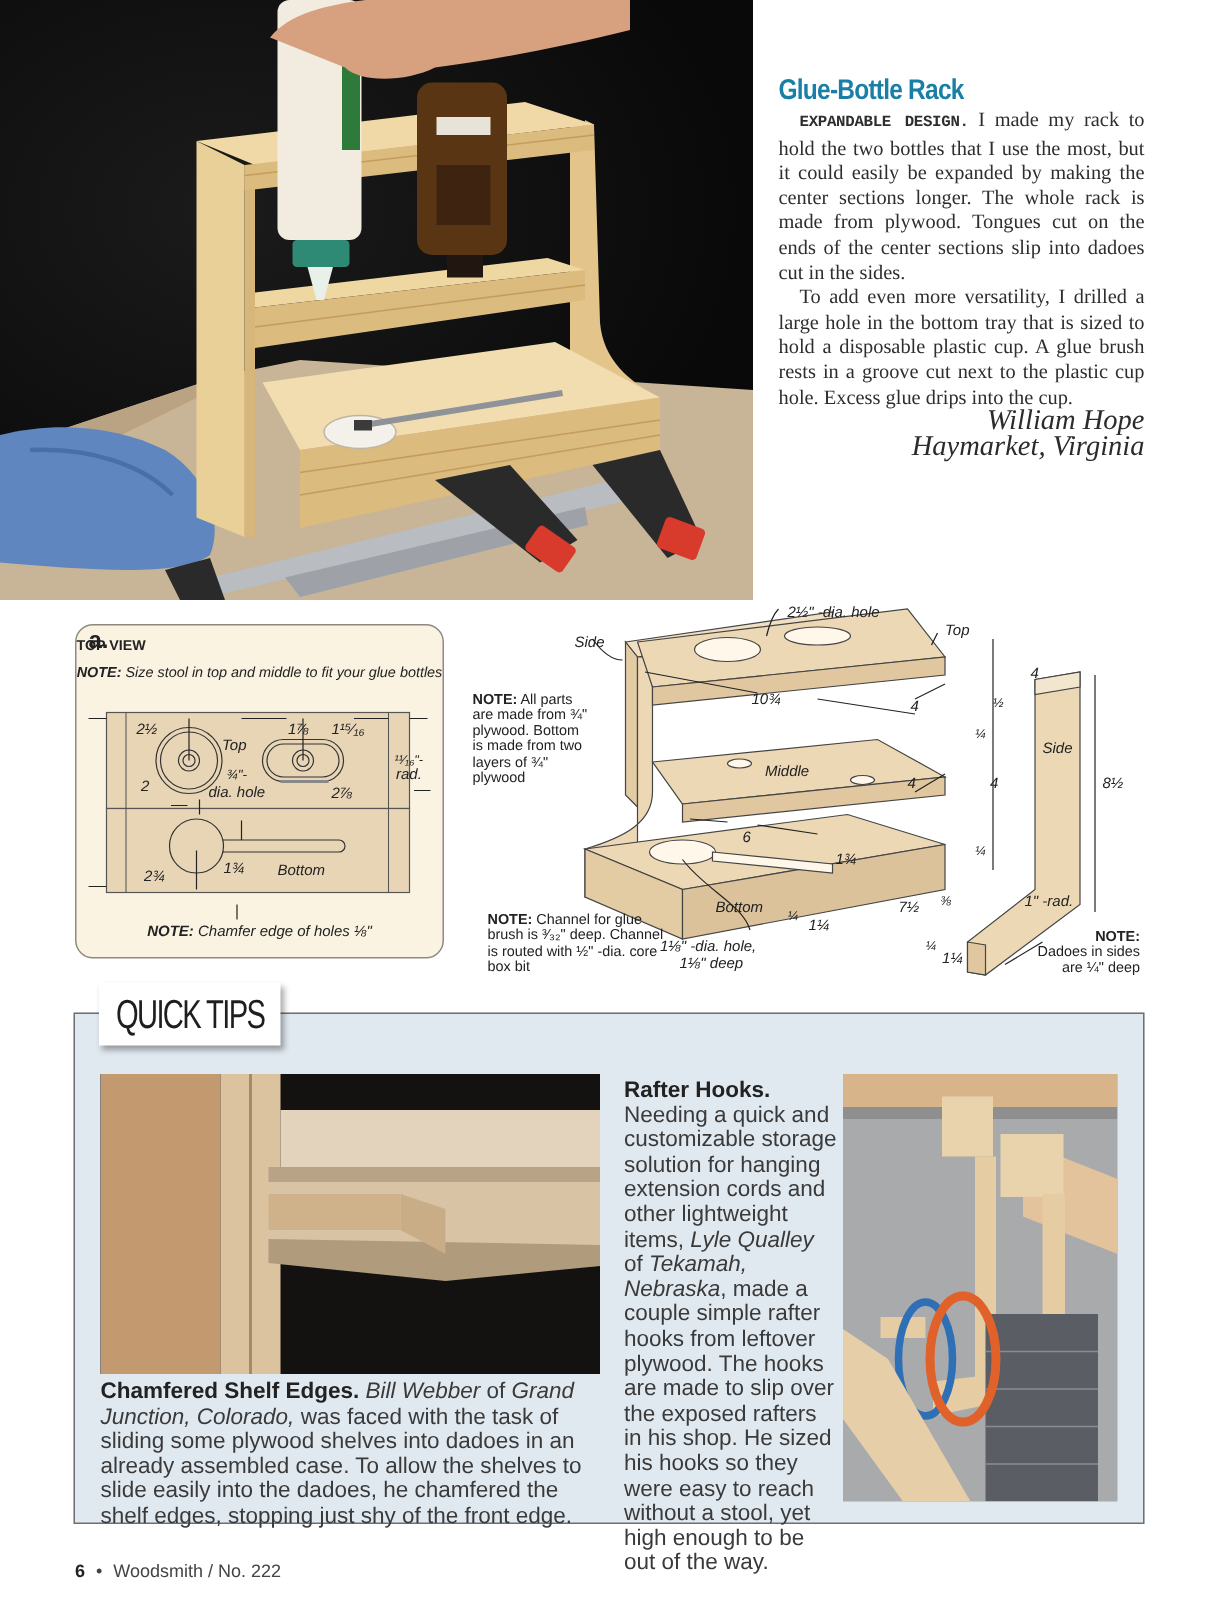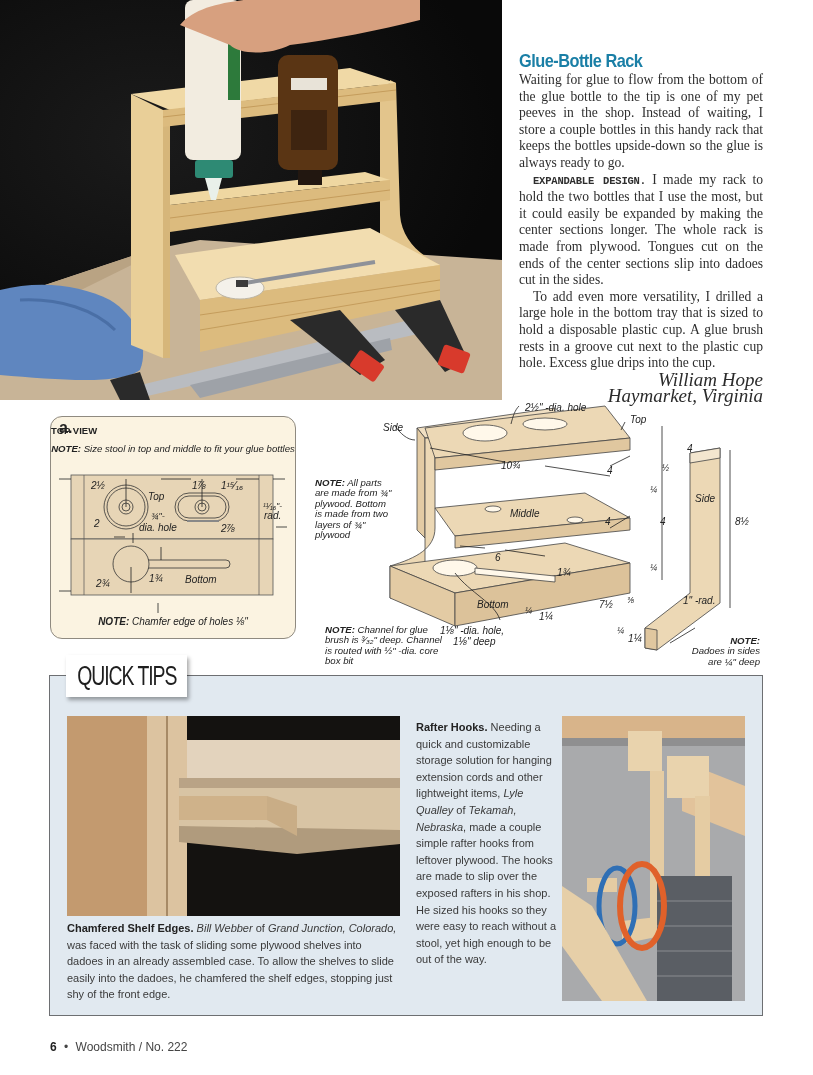--- a/index.html
+++ b/index.html
@@ -32,32 +32,32 @@
   .topview .note1 { position: absolute; left: 0; right: 0; top: 27px; text-align: center;
                     font-family: "Liberation Sans", sans-serif; font-style: italic; font-size: 9.6px;
                     line-height: 10.5px; color: #222; }
   .topview .note2 { position: absolute; left: 0; right: 0; top: 199px; text-align: center;
                     font-family: "Liberation Sans", sans-serif; font-style: italic; font-size: 10px; color: #222; }
   .topview svg { position: absolute; left: 0; top: 0; }
 
   
   .exploded { position: absolute; left: 305px; top: 398px; width: 470px; height: 260px; }
   .exploded svg { position: absolute; left: 0; top: 0; }
-  .dnote { position: absolute; font-family: "Liberation Sans", sans-serif; font-style: italic;
-           font-size: 9.6px; line-height: 10.4px; color: #222; margin-top: 16px; }
+  .dnote { position: absolute; font-family: "Liberation Sans", sans-serif; 
+           font-size: 9.6px; line-height: 10.4px; color: #222; }
   .dnote b { font-weight: bold; }
 
   
   .qt-box { position: absolute; left: 49px; top: 675px; width: 714px; height: 341px;
             background: #e1e9f0; border: 1px solid #6d6f72; }
   .qt-tab { position: absolute; left: 66px; top: 655px; width: 121px; height: 42px; background: #fff;
             box-shadow: 2px 3px 4px rgba(0,0,0,0.35); display: flex; align-items: center; justify-content: center; }
   .qt-tab span { font-family: "Liberation Sans", sans-serif; font-size: 27px; color: #1e1e1e;
                  letter-spacing: -1.5px; transform: scaleX(0.72); display: inline-block; white-space: nowrap; }
-  .qt-text { position: absolute; font-family: "Liberation Sans", sans-serif; font-size: 11px;
+  .qt-text { position: absolute; font-family: "Liberation Sans", sans-serif; font-size: 15px;
              line-height: 16.6px; color: #3a3a3a; }
   .qt-text b { color: #222; }
   .photo { position: absolute; overflow: hidden; }
 
   .footer { position: absolute; left: 50px; top: 1040px; font-family: "Liberation Sans", sans-serif;
             font-size: 12px; color: #444; text-align: center; }
   .footer b { color: #222; }
 </style>
 </head>
 <body>
@@ -110,21 +110,20 @@
     <path d="M290,320 L340,310 L385,360 L360,375 Z" fill="#2a2a2a"></path>
     <rect x="352" y="356" width="30" height="20" rx="3" fill="#d83a2c" transform="rotate(35 367 366)"></rect>
     <path d="M395,310 L440,300 L468,360 L445,372 Z" fill="#2a2a2a"></path>
     <rect x="440" y="348" width="28" height="22" rx="3" fill="#d83a2c" transform="rotate(20 454 359)"></rect>
     <path d="M110,380 L140,372 L150,400 L120,400 Z" fill="#2a2a2a"></path>
   </svg>
 </div>
 
 <div class="article">
   <h1>Glue-Bottle Rack</h1>
-  <p>Waiting for glue to flow from the bottom of the glue bottle to the tip is one of my pet peeves in the shop. Instead of waiting, I store a couple bottles in this handy rack that keeps the bottles upside-down so the glue is always ready to go.</p>
   <p class="indent"><span class="runin">EXPANDABLE DESIGN.</span><span> I made my rack to hold the two bottles that I use the most, but it could easily be expanded by making the center sections longer. The whole rack is made from plywood. Tongues cut on the ends of the center sections slip into dadoes cut in the sides.</span></p>
   <p class="indent">To add even more versatility, I drilled a large hole in the bottom tray that is sized to hold a disposable plastic cup. A glue brush rests in a groove cut next to the plastic cup hole. Excess glue drips into the cup.</p>
   <div class="byline">William Hope</div>
   <div class="byline">Haymarket, Virginia</div>
 </div>
 
 <div class="topview">
   <div class="letter">a.</div>
   <div class="title">TOP VIEW</div>
   <div class="note1">

